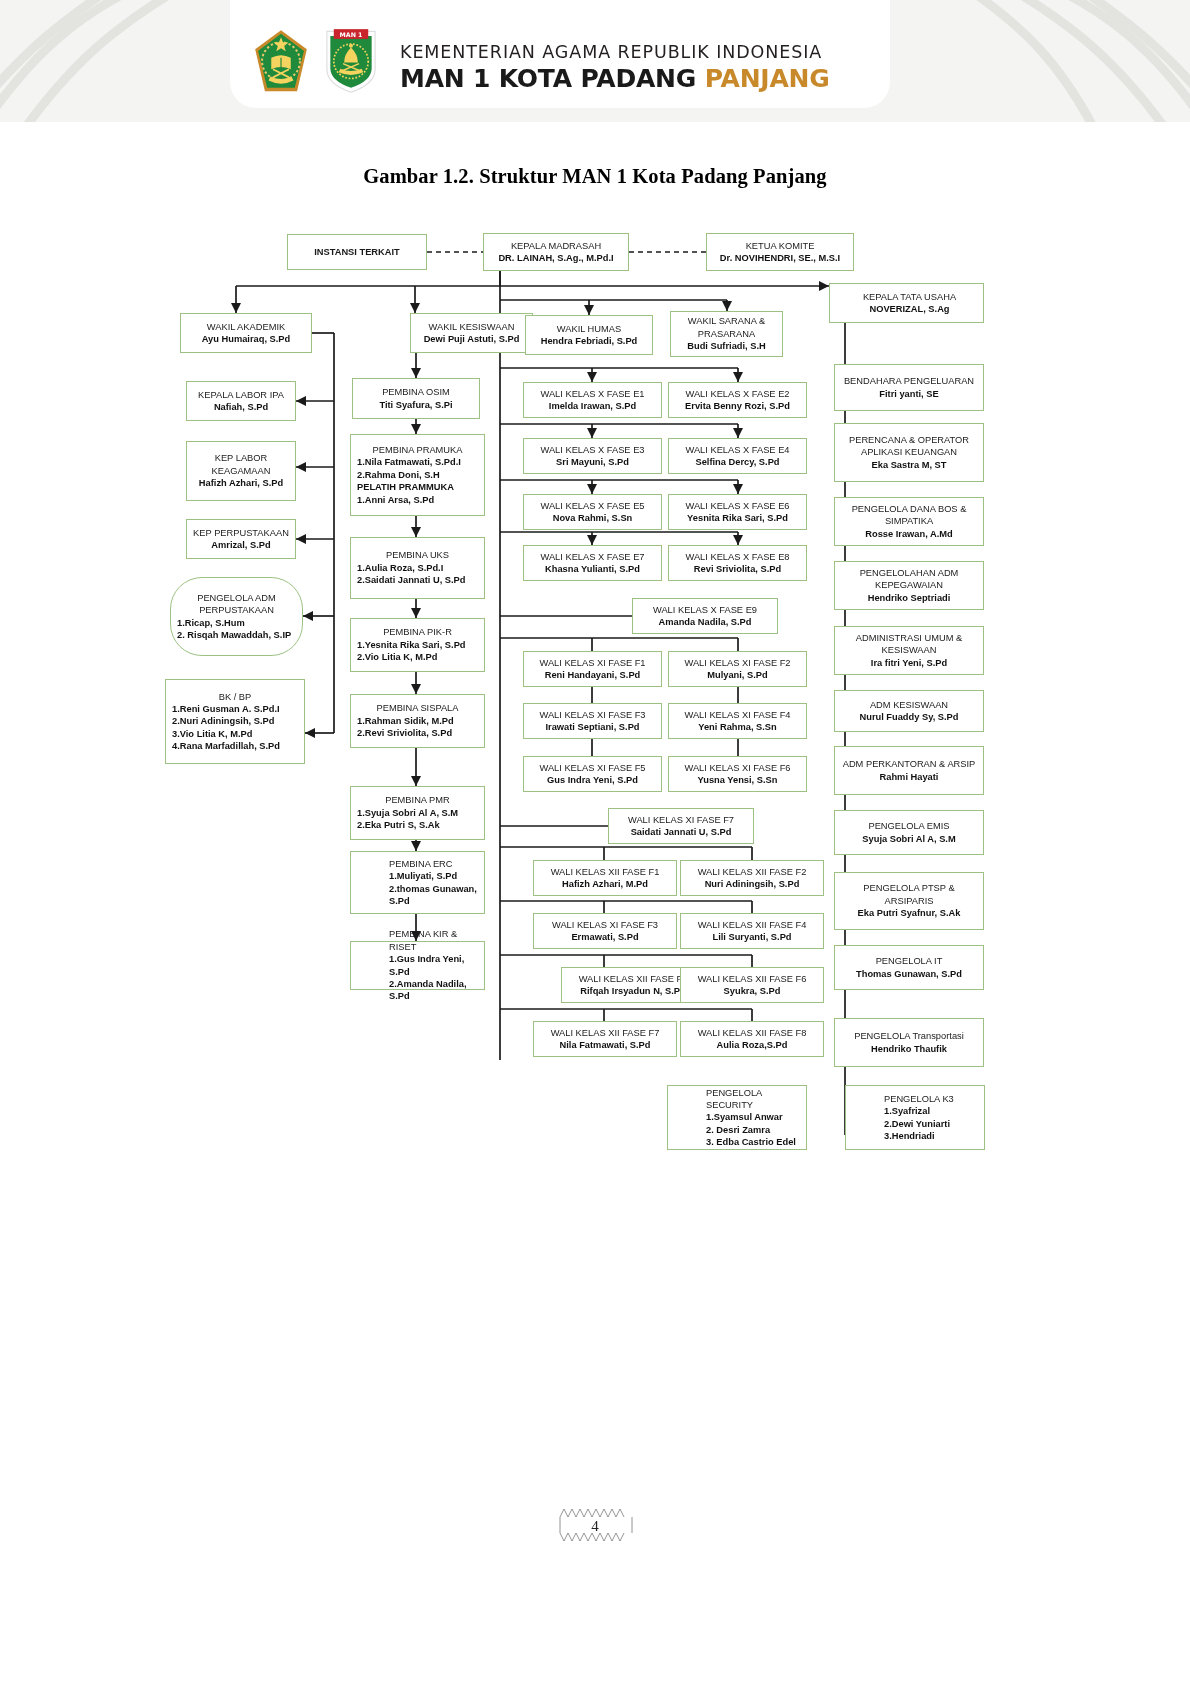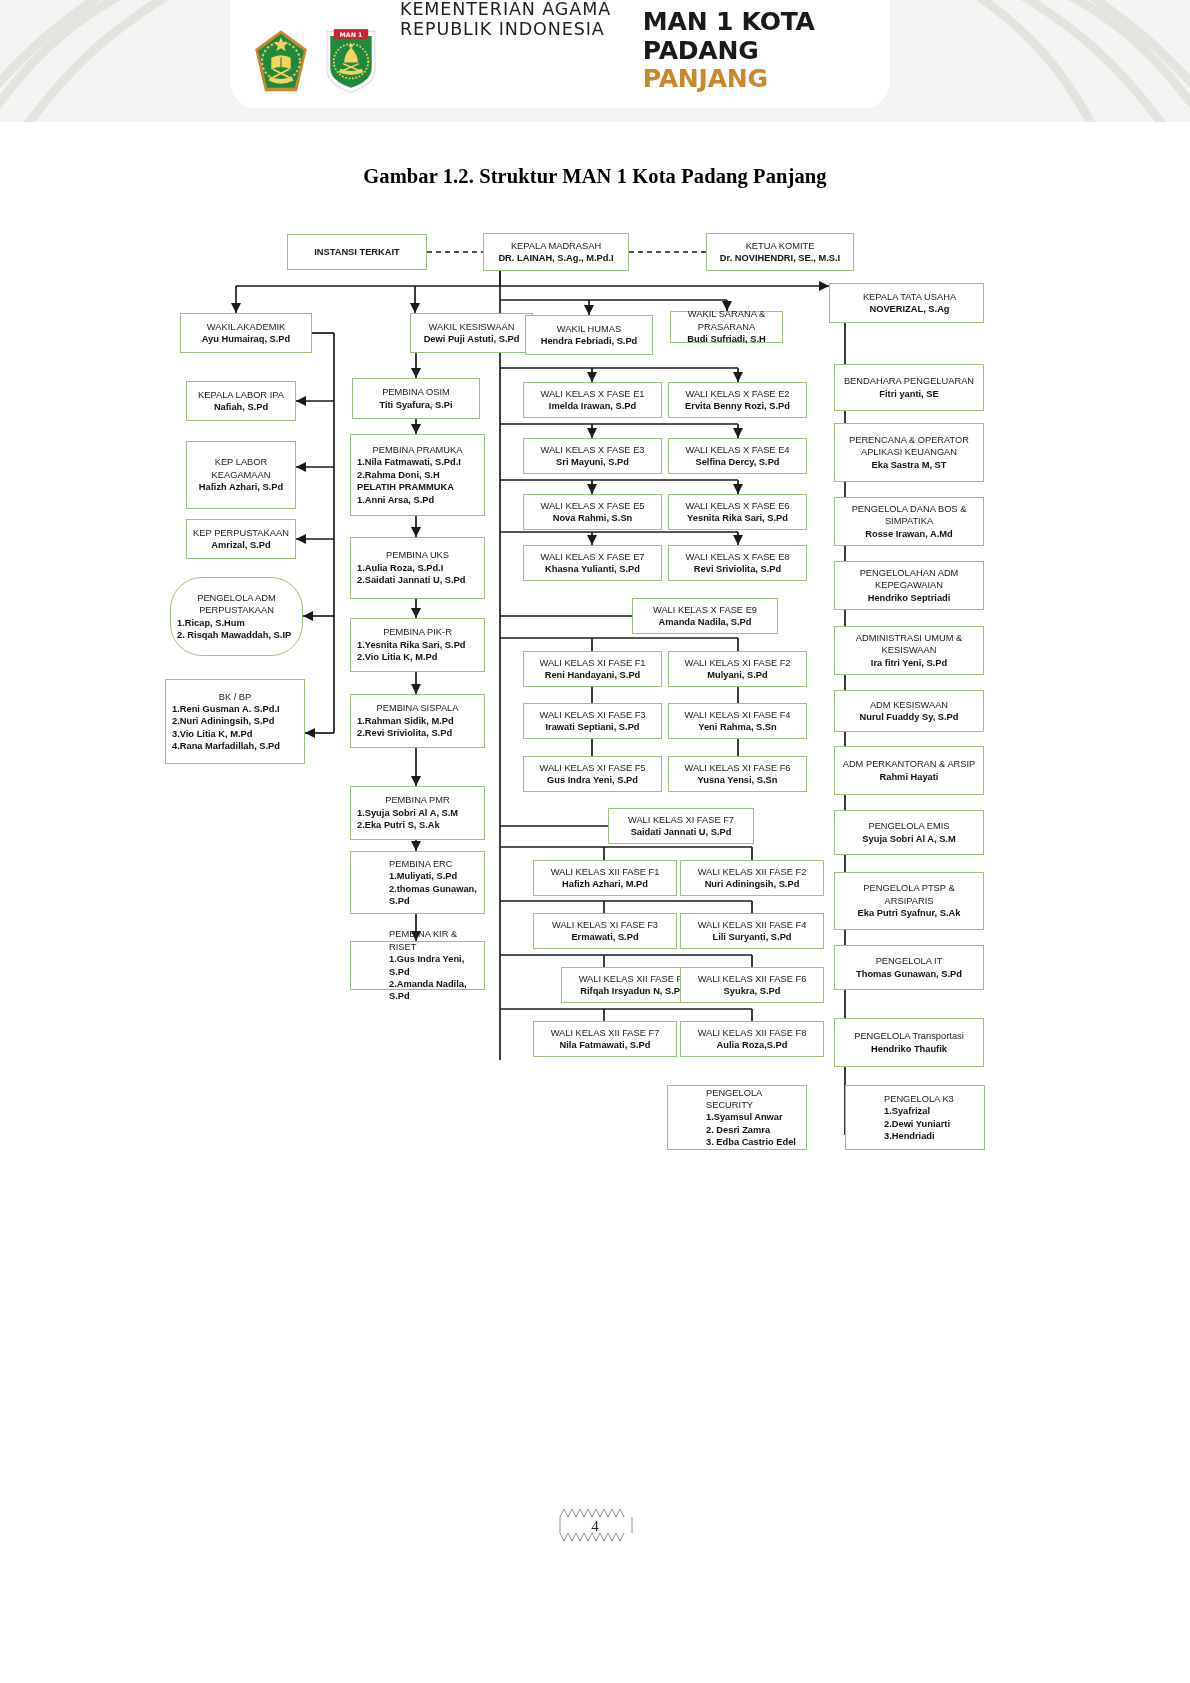--- a/index.html
+++ b/index.html
@@ -17,28 +17,28 @@
     background: #f4f4f2; overflow: hidden;
   }
   .banner-swirls { position:absolute; inset:0; }
   .banner-card {
     position: absolute; left: 230px; top: -40px; width: 660px; height: 148px;
     background: #ffffff; border-radius: 0 0 26px 26px;
     display: flex; align-items: flex-end; justify-content: flex-start;
     padding: 0 0 14px 22px; gap: 12px;
   }
   .logo { width: 58px; height: 66px; flex: 0 0 auto; }
-  .brand-text { display: flex; justify-content: center; margin-left: 8px; }
+  .brand-text { display: flex; flex-direction: column; justify-content: center; margin-left: 8px; }
   .brand-line1 {
     font-size: 17.5px; letter-spacing: 0.9px; color: #231f20; font-weight: 500;
     font-family: "DejaVu Sans", sans-serif;
   }
   .brand-line2 {
     font-size: 25px; font-weight: 700; letter-spacing: -0.2px; line-height: 1.15;
-    font-family: "DejaVu Sans", sans-serif; margin-top: 9px;
+    font-family: "DejaVu Sans", sans-serif; margin-top: 3px;
   }
   .brand-line2 .blk { color: #1a1a1a; }
   .brand-line2 .gld { color: #c8892a; }
 
   
   .fig-title {
     position: absolute; left: 0; top: 165px; width: 1190px; text-align: center;
     font-family: "Liberation Serif", serif; font-weight: bold; font-size: 20.5px;
     color: #000; letter-spacing: 0.1px;
   }
@@ -240,29 +240,29 @@
         <div class="n">Ayu Humairaq, S.Pd</div>
       </div>
       <div class="node" style="left: 362px; top: 313px; width: 123px; height: 40px; margin-left: 48px;">
         <div class="t">WAKIL KESISWAAN</div>
         <div class="n">Dewi Puji Astuti, S.Pd</div>
       </div>
       <div class="node" style="left: 525px; top: 315px; width: 128px; height: 40px;">
         <div class="t">WAKIL HUMAS</div>
         <div class="n">Hendra Febriadi, S.Pd</div>
       </div>
-      <div class="node" style="left: 670px; top: 311px; width: 113px; height: 32px;">
+      <div class="node" style="left: 670px; top: 311px; width: 113px; height: 46px;">
         <div class="t">WAKIL SARANA &amp; PRASARANA</div>
         <div class="n">Budi Sufriadi, S.H</div>
       </div>
       <div class="node" style="left: 186px; top: 381px; width: 110px; height: 40px;">
         <div class="t">KEPALA LABOR IPA</div>
         <div class="n">Nafiah, S.Pd</div>
       </div>
-      <div class="node" style="left: 186px; top: 441px; width: 110px; height: 68px;">
+      <div class="node" style="left: 186px; top: 441px; width: 110px; height: 60px;">
         <div class="t">KEP LABOR KEAGAMAAN</div>
         <div class="n">Hafizh Azhari, S.Pd</div>
       </div>
       <div class="node" style="left: 186px; top: 519px; width: 110px; height: 40px;">
         <div class="t">KEP PERPUSTAKAAN</div>
         <div class="n">Amrizal, S.Pd</div>
       </div>
       <div class="node" style="left: 170px; top: 577px; width: 133px; height: 79px; border-radius: 32px;">
         <div class="t">PENGELOLA ADM PERPUSTAKAAN</div>
         <div class="n lst">1.Ricap, S.Hum</div>

